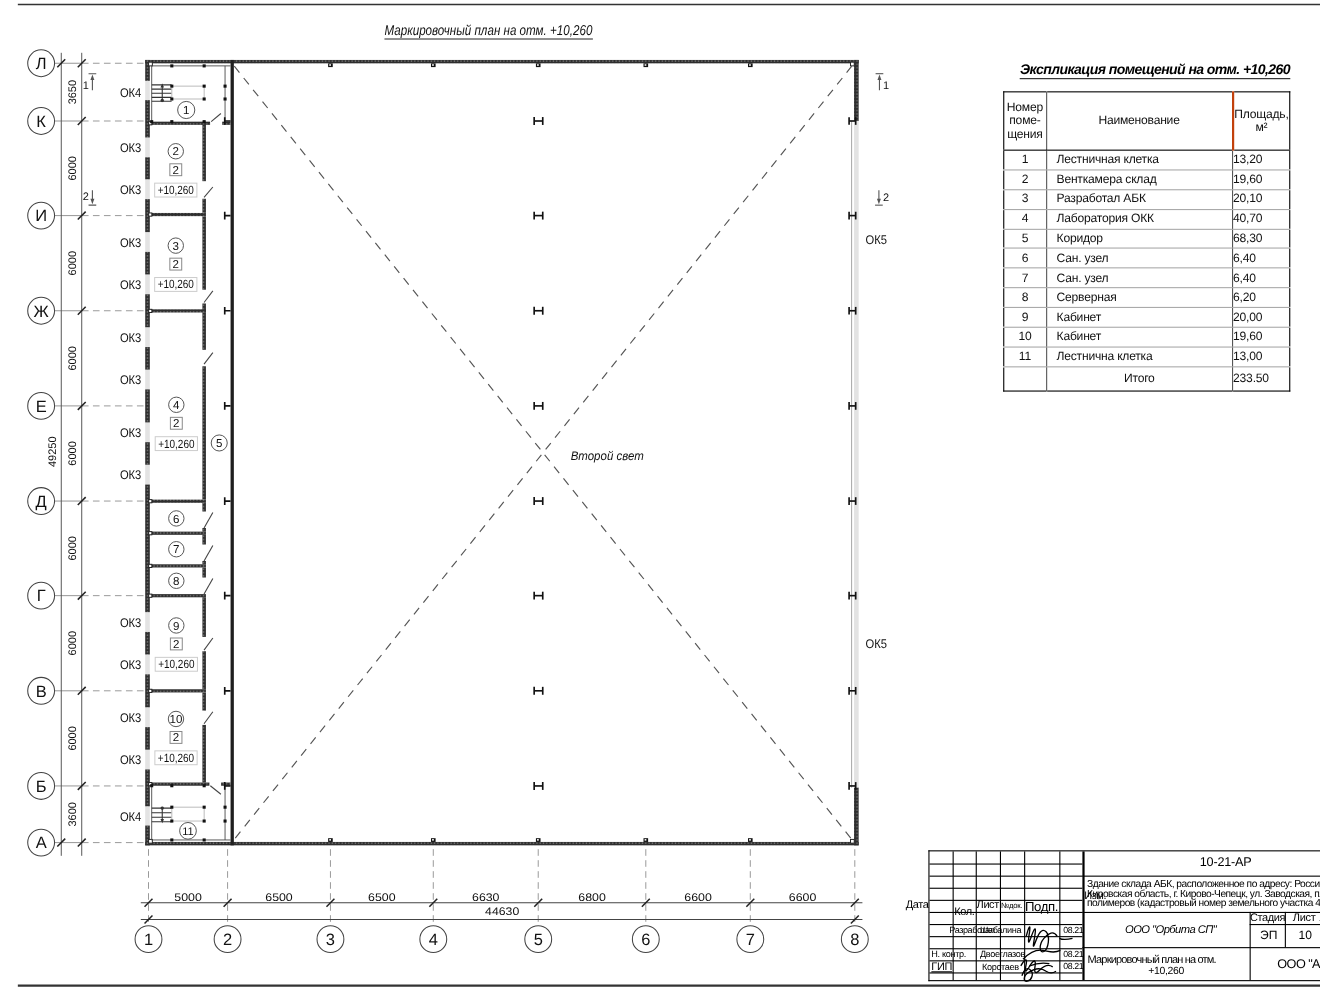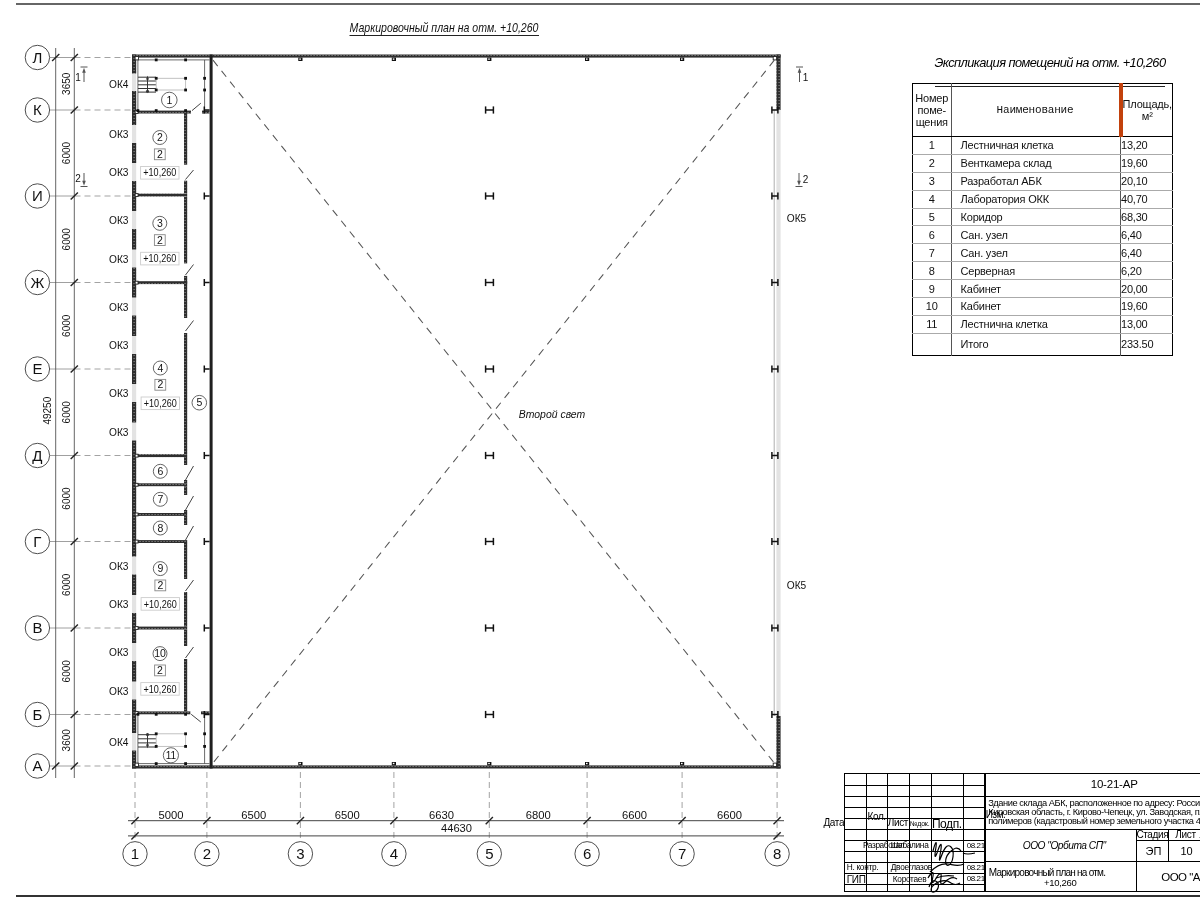--- a/index.html
+++ b/index.html
@@ -1,31 +1,31 @@
 <!DOCTYPE html>
 <html><head><meta charset="utf-8">
 <style>
 * { margin:0; padding:0; box-sizing:border-box; }
 body { width:1200px; height:900px; background:#fff; font-family:"Liberation Sans", sans-serif; position:relative; overflow:hidden; }
 #page { position:absolute; left:0; top:0; width:1200px; height:764px;margin-left:16px; }
 svg { position:absolute; left:0; top:0; }
 
 #expl-title { position:absolute; left:820px; top:55px; width:428px; text-align:center; font-style:italic; font-size:12.8px; letter-spacing:-0.55px; white-space:nowrap; }
-#expl-title span { border-bottom:1px solid #222; padding-bottom:16px; }
+#expl-title span { border-bottom:1px solid #222; padding-bottom:1px;font-weight:bold; }
 #expl { position:absolute; left:896px; top:83px; width:261px; border-collapse:collapse; border:1.6px solid #000; font-size:11px; letter-spacing:-0.2px; color:#111; }
 #expl th { border-bottom:1.6px solid #000; font-weight:normal; font-size:11px; vertical-align:middle; }
 #expl th.c1 { width:38.5px; border-right:1px solid #555; }
-#expl th.c2 { border-right:4px solid #c2410c;font-family:Liberation Mono, monospace; }
+#expl th.c2 { border-right:2px solid #c2410c; }
 #expl th.c3 { width:52px; }
 #expl td { border-right:1px solid #555; border-bottom:0.8px solid #aaa; height:17.9px; padding:0; vertical-align:middle; }
 #expl td.c1 { text-align:center; }
 #expl td.c2 { padding-left:9px; }
 #expl td.c3 { padding-right:13px; border-right:none; }
 #expl tr.total td { border-top:1.6px solid #000; border-bottom:none; height:22px; }
-#expl tr.total td.c2 { text-align:left; padding-right:9px; }
+#expl tr.total td.c2 { text-align:center; padding-right:9px; }
 
 #expl thead tr { height:53px; }
 
 #tb { position:absolute; left:828px; top:772.5px; width:372px; height:119px; border-left:1.6px solid #000; border-top:1.6px solid #000; border-bottom:1.6px solid #000; font-size:9.5px; color:#000; }
 .tbl { position:absolute; background:#000; }
 .tbt { position:absolute; white-space:nowrap; }
 </style></head>
 <body>
 <div id="page">
 <svg width="1200" height="900" viewBox="0 0 1200 900">
@@ -531,21 +531,21 @@
 <div class="tbl" style="left:0.0px;top:99.72000000000003px;width:139.20000000000005px;height:1px"></div>
 <div class="tbl" style="left:0.0px;top:110.79999999999995px;width:139.20000000000005px;height:1px"></div>
 <div class="tbl" style="left:139.20000000000005px;top:22.200000000000045px;width:232px;height:1px"></div>
 <div class="tbl" style="left:139.20000000000005px;top:55.60000000000002px;width:232px;height:1px"></div>
 <div class="tbl" style="left:291.20000000000005px;top:66.60000000000002px;width:80px;height:1px"></div>
 <div class="tbl" style="left:139.20000000000005px;top:87.70000000000005px;width:232px;height:1px"></div>
 <div class="tbl" style="left:291.20000000000005px;top:55.60000000000002px;width:1px;height:62.10000000000002px"></div>
 <div class="tbl" style="left:323.20000000000005px;top:55.60000000000002px;width:1px;height:32.10000000000002px"></div>
 <div class="tbl" style="left:357.20000000000005px;top:55.60000000000002px;width:1px;height:32.10000000000002px"></div>
 <div class="tbt" style="left:-139.5px;top:35px;width:300px;text-align:right;font-size:10px;letter-spacing:-0.4px;">Изм.</div>
-<div class="tbt" style="left:-118.39999999999998px;top:37px;width:300px;text-align:center;font-size:10px;letter-spacing:-0.4px;">Кол.</div>
+<div class="tbt" style="left:-118.39999999999998px;top:50px;width:300px;text-align:center;font-size:10px;letter-spacing:-0.4px;">Кол.</div>
 <div class="tbt" style="left:-97.09999999999991px;top:43.8px;width:300px;text-align:center;font-size:10px;letter-spacing:-0.4px;">Лист</div>
 <div class="tbt" style="left:-75.29999999999995px;top:46.06000000000009px;width:300px;text-align:center;font-size:7px;letter-spacing:-0.2px;">№док.</div>
 <div class="tbt" style="left:-48.19999999999993px;top:43.8px;width:300px;text-align:center;font-size:12px;letter-spacing:-0.4px;">Подп.</div>
 <div class="tbt" style="left:-21.5px;top:43.8px;width:300px;font-size:10px;letter-spacing:-0.4px;">Дата</div>
 <div class="tbt" style="left:18px;top:66.854px;font-size:8.3px;letter-spacing:-0.4px;text-align:center;">Разработал</div>
 <div class="tbt" style="left:45.80000000000007px;top:66.854px;font-size:8.3px;letter-spacing:-0.3px;">Шабалина</div>
 <div class="tbt" style="left:121.70000000000005px;top:67.54px;font-size:8px;letter-spacing:-0.4px;">08.21</div>
 <div class="tbt" style="left:1.7000000000000455px;top:88.95400000000002px;font-size:8.3px;letter-spacing:-0.3px;">Н. контр.</div>
 <div class="tbt" style="left:45.80000000000007px;top:88.95400000000002px;font-size:8.3px;letter-spacing:-0.3px;">Двоеглазов</div>
 <div class="tbt" style="left:121.70000000000005px;top:89.64000000000003px;font-size:8px;letter-spacing:-0.4px;">08.21</div>

